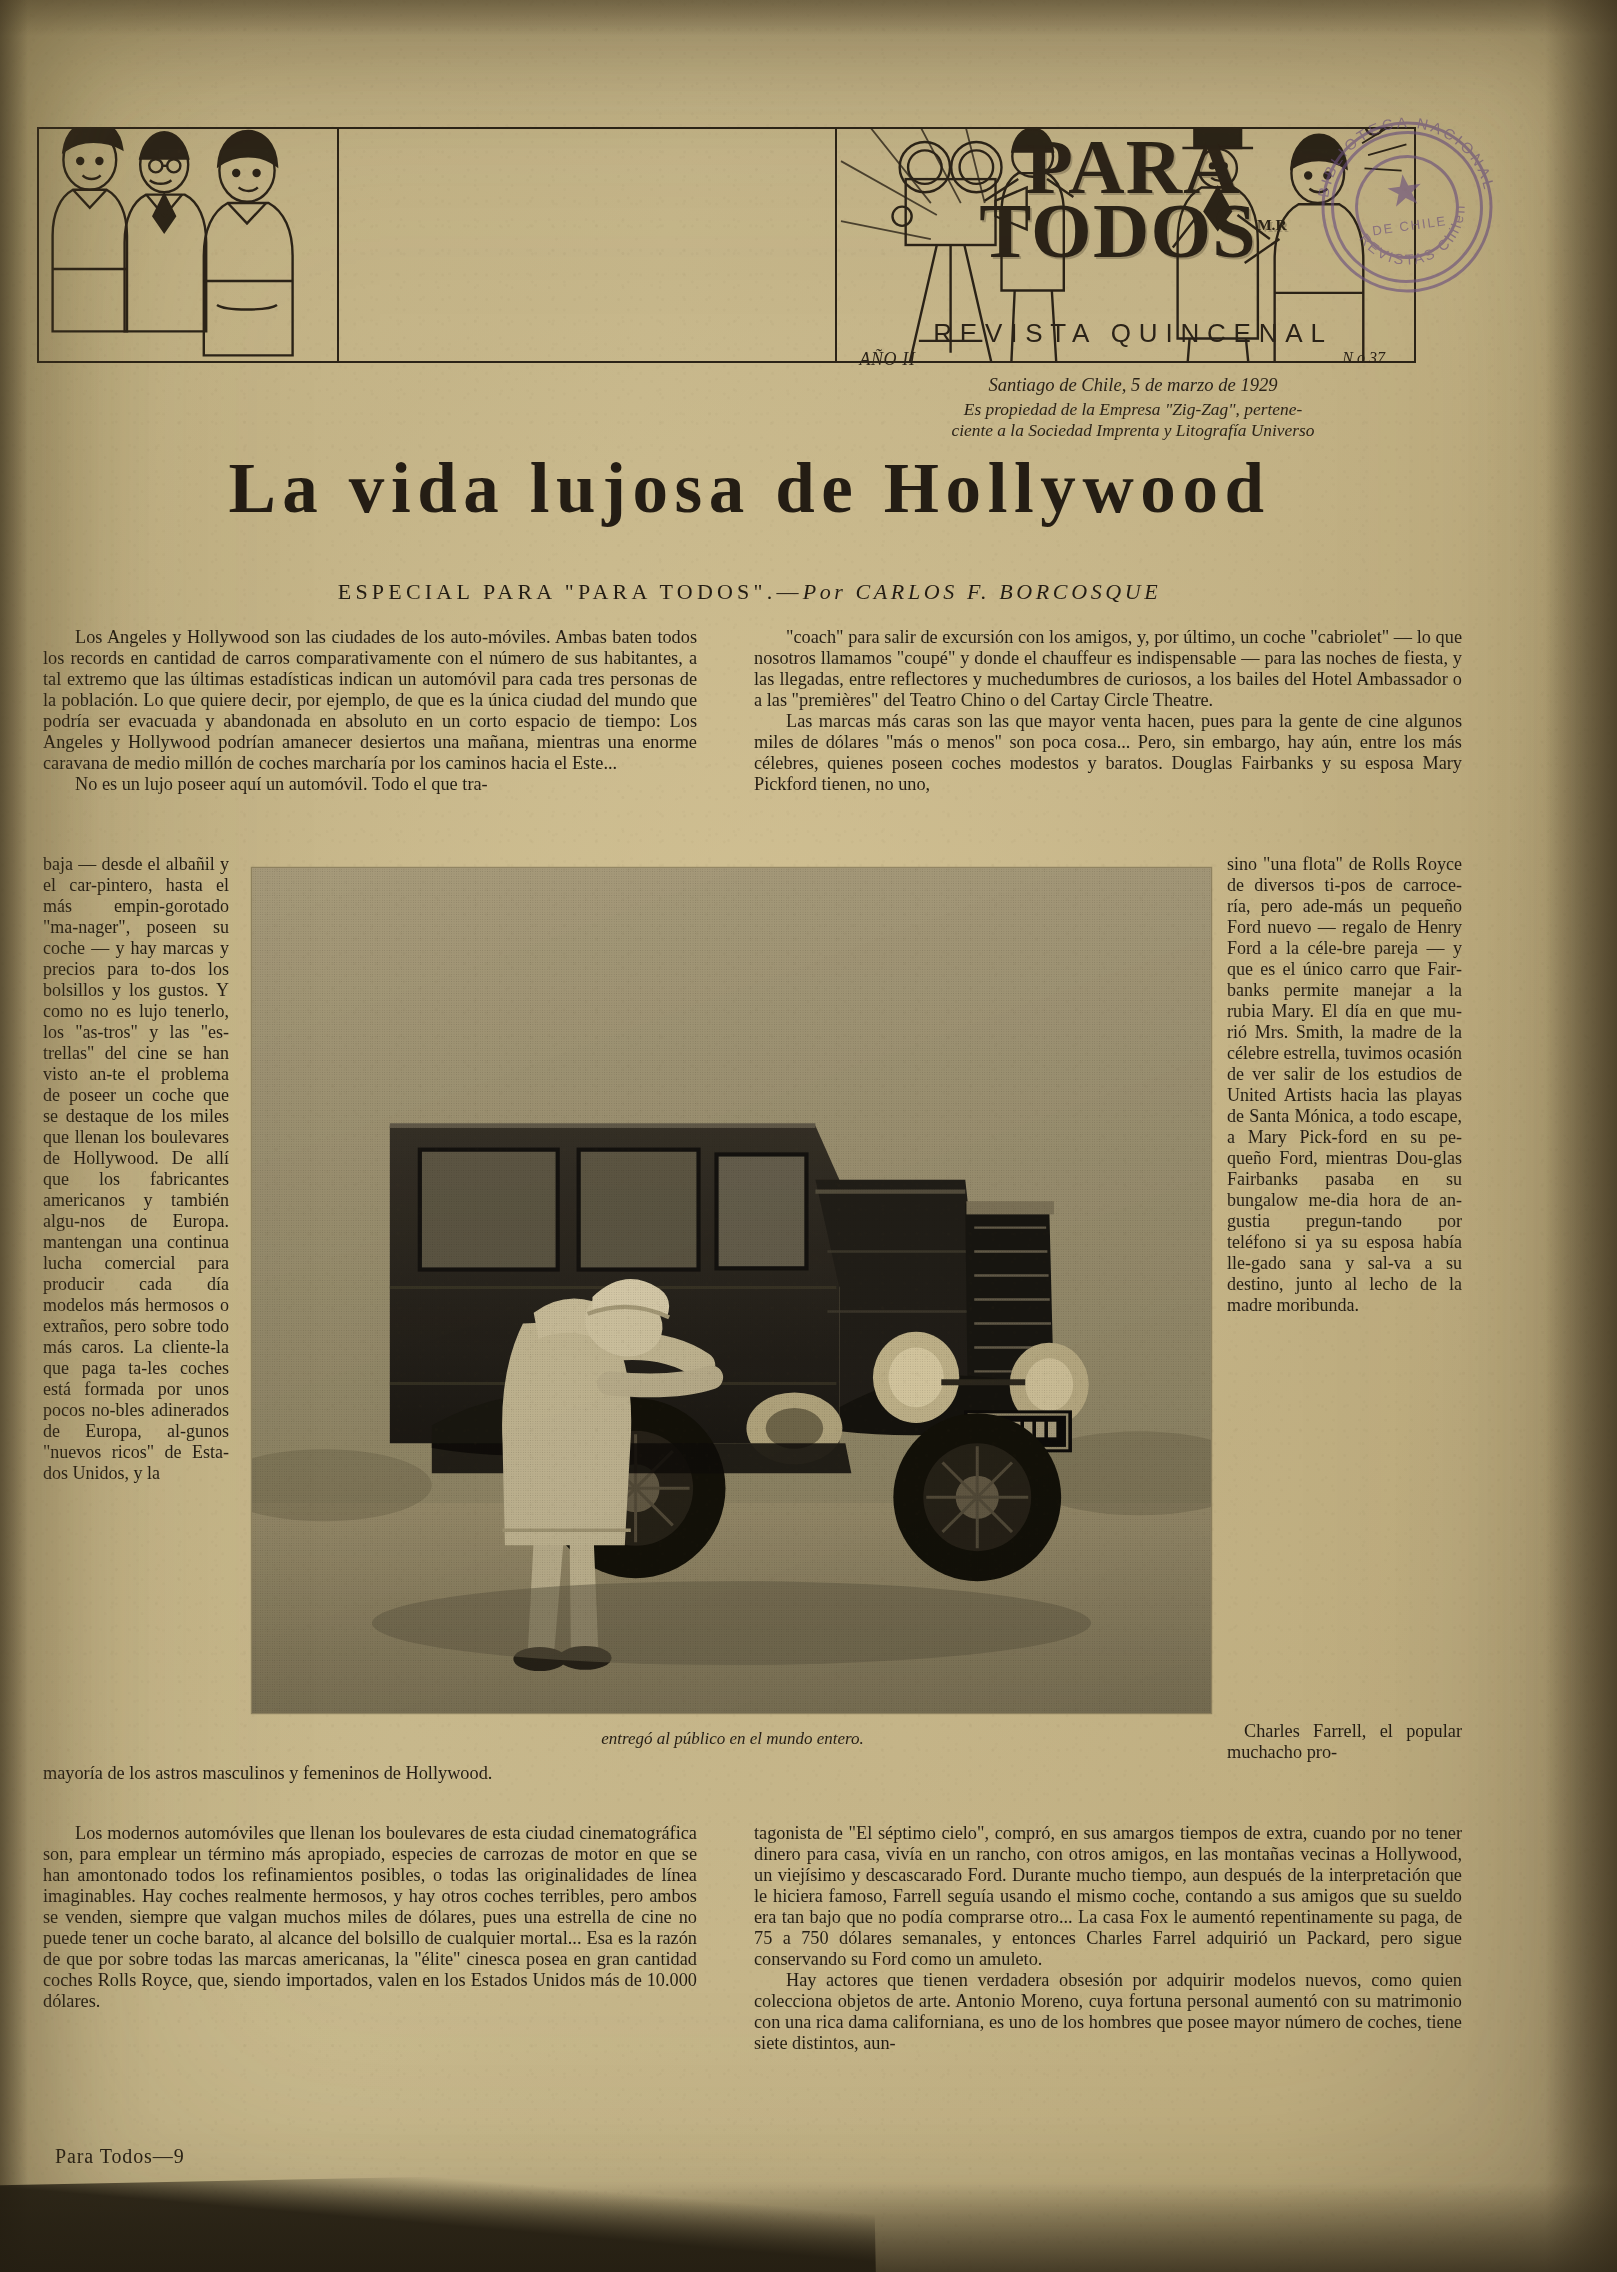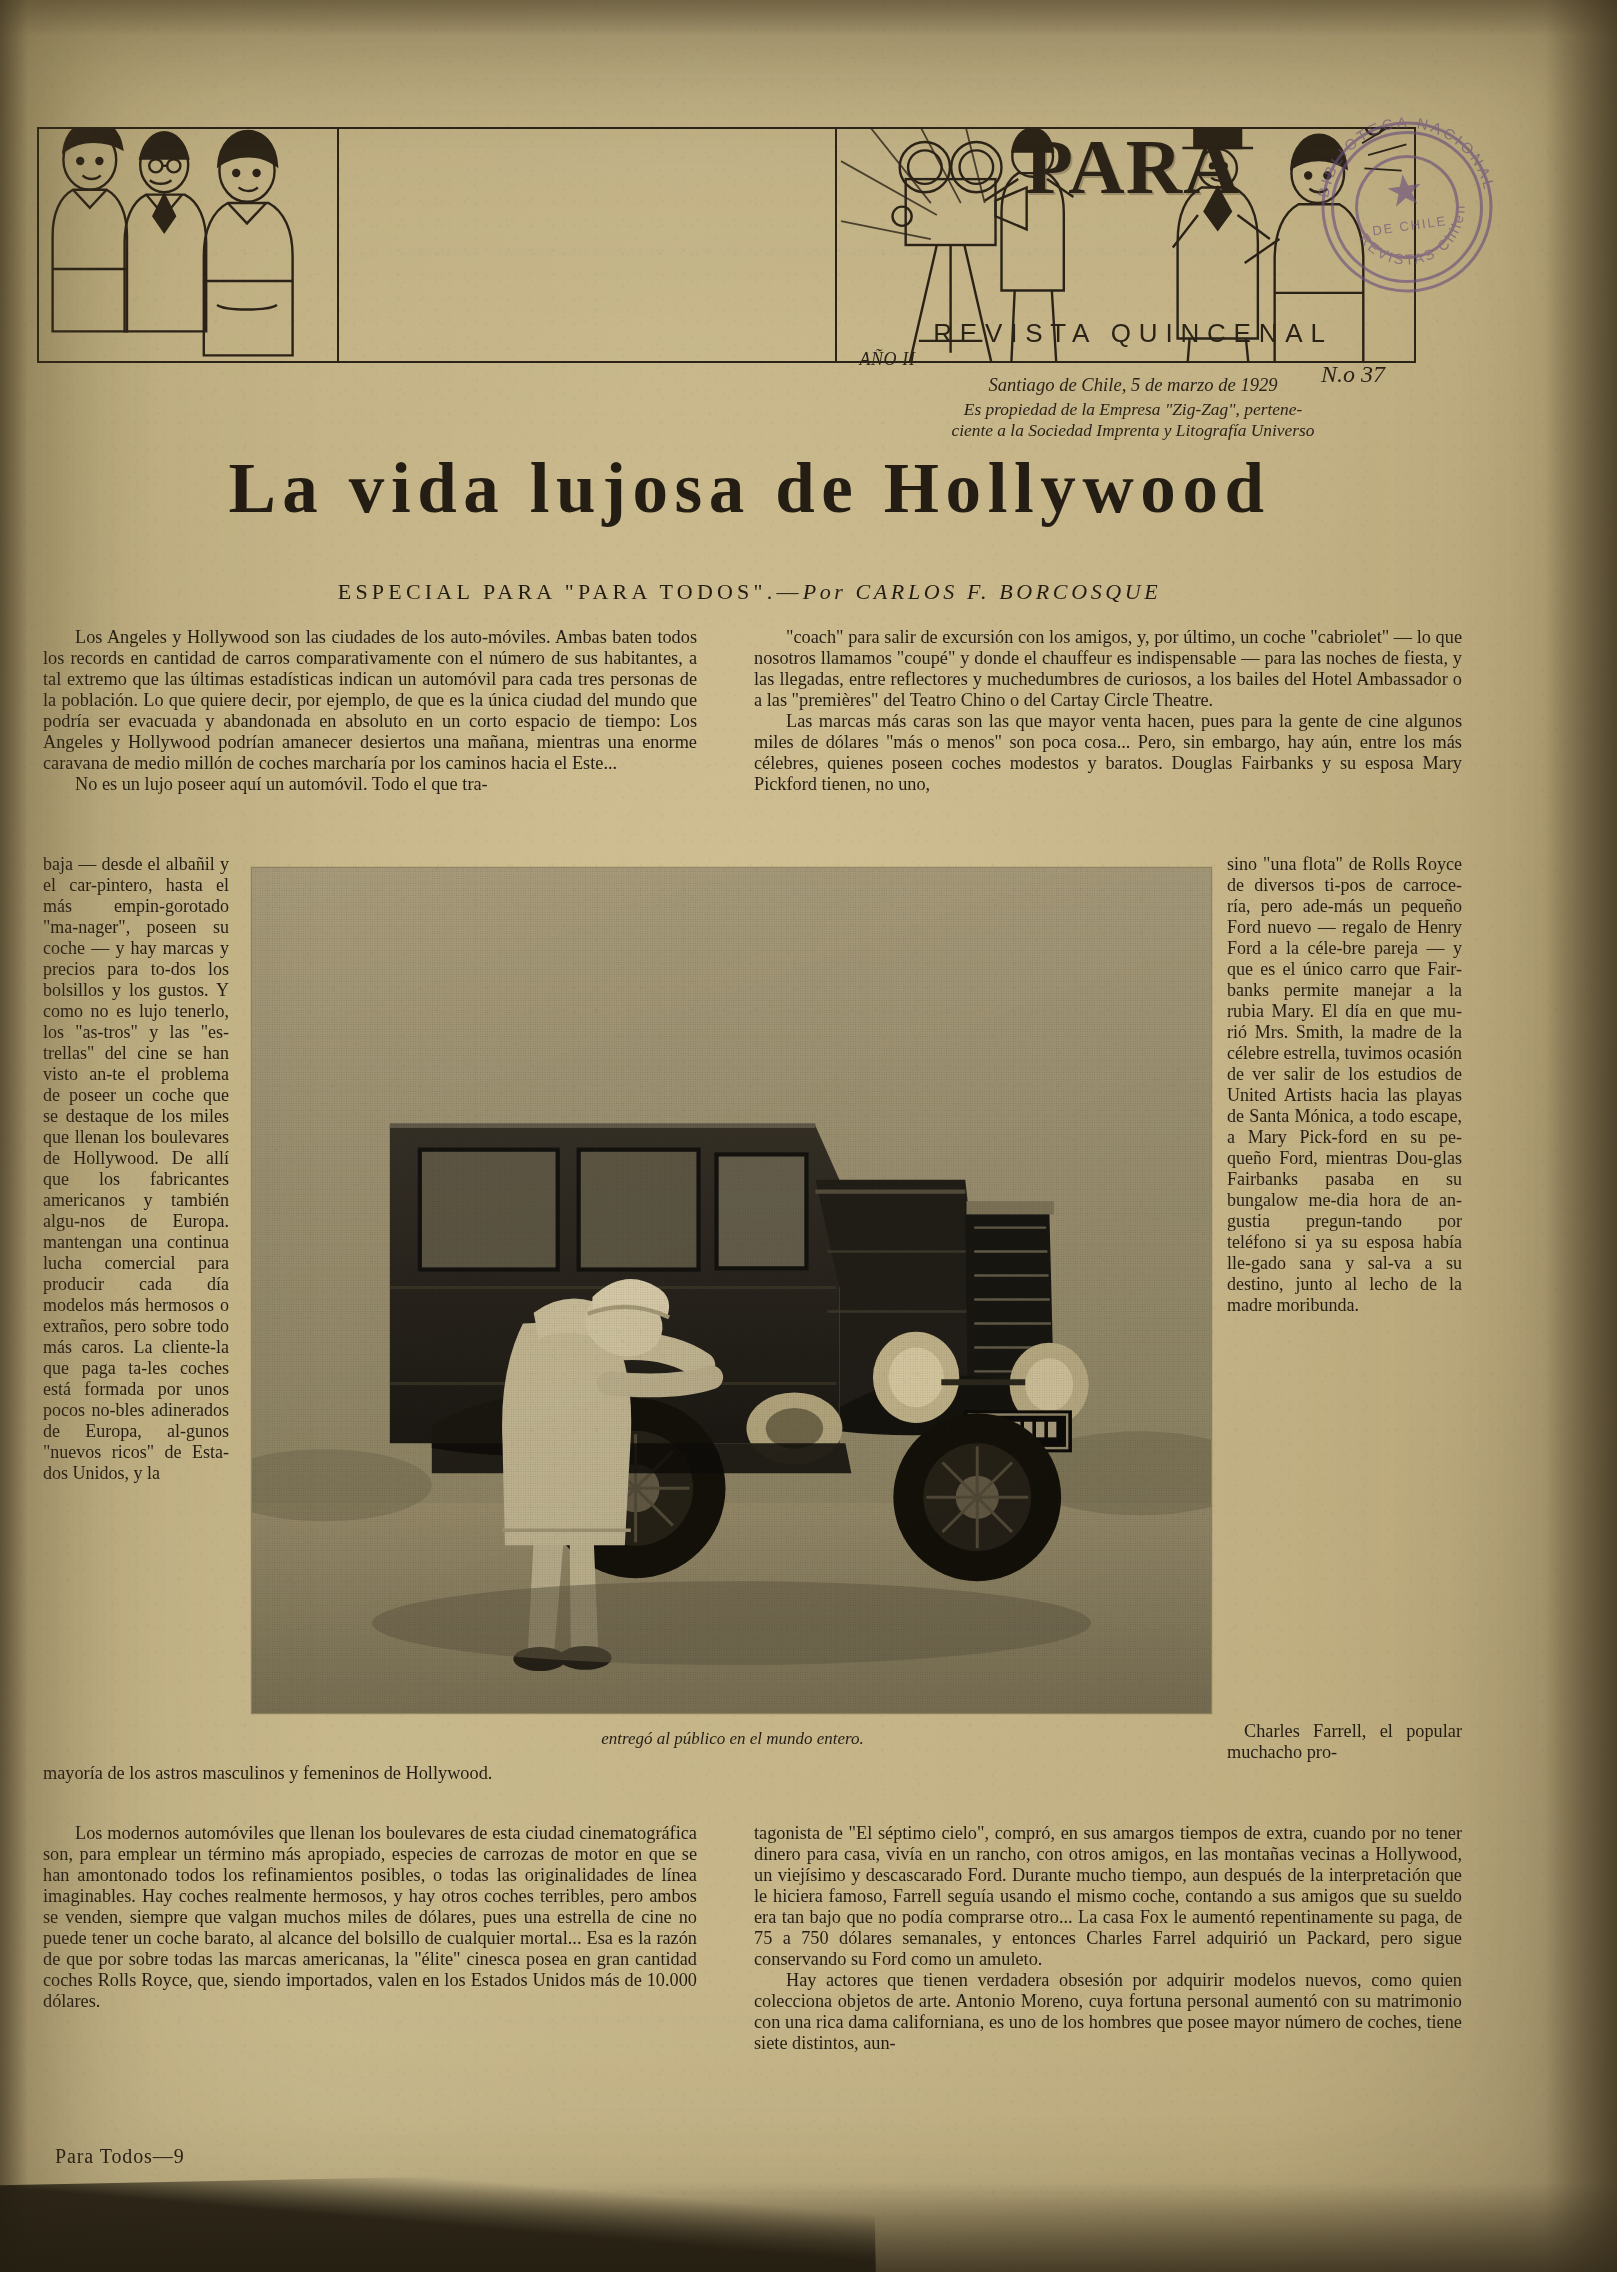--- a/index.html
+++ b/index.html
@@ -51,21 +51,21 @@
     color:#2b2318;line-height:.82;letter-spacing:1.2px;
     text-shadow:1.8px 1.8px 0 rgba(43,35,24,.25);}
   .pt1{font-size:78px;}
   .pt2{font-size:78px;}
   .mr{font-size:15.6px;vertical-align:super;letter-spacing:0;}
 
   .mastinfo{position:absolute;left:802px;top:191px;width:588px;text-align:center;color:#2b2318;}
   .quincenal{font-family:"Liberation Sans",sans-serif;font-size:26px;letter-spacing:7.8px;}
   .inforow{position:relative;height:24px;}
   .ano{position:absolute;left:20.4px;top:0;font-style:italic;font-size:18px;letter-spacing:0.6px;}
-  .num{position:absolute;right:42px;top:12px;font-style:italic;font-size:24px;}
+  .num{position:absolute;right:42px;top:0;font-style:italic;font-size:16px;}
   .place{font-style:italic;font-size:18.6px;margin-top:1.2px;}
   .owner{font-style:italic;font-size:17.4px;line-height:1.22;margin-top:2.4px;}
 
   
   .stamp{position:absolute;left:1302px;top:102px;width:210px;height:210px;
     transform:rotate(-8deg);opacity:.62;}
   .stamp svg{width:100%;height:100%;}
 
   
   .headline{position:absolute;left:36px;top:453px;width:1427px;text-align:center;
@@ -201,20 +201,23 @@
             <path d="M880 90l56-34M890 110l64-18M884 132l62 4" stroke-width="3"></path>
             <circle cx="900" cy="62" r="14"></circle>
             <path d="M742 250l-58 40"></path>
           </g>
         </svg>
       </div>
     </div>
 
     <div class="title-wrap">
       <div class="para-todos pt1">PARA</div>
+      <div class="para-todos pt2">
+        <span>TODOS</span><span class="mr">M.R</span>
+      </div>
     </div>
 
     <div class="mastinfo">
       <div class="quincenal">REVISTA QUINCENAL</div>
       <div class="inforow">
         <span class="ano">AÑO II</span>
         <span class="num">N.o 37</span>
       </div>
       <div class="place">Santiago de Chile, 5 de marzo de 1929</div>
       <div class="owner">Es propiedad de la Empresa "Zig-Zag", pertene-</div>

